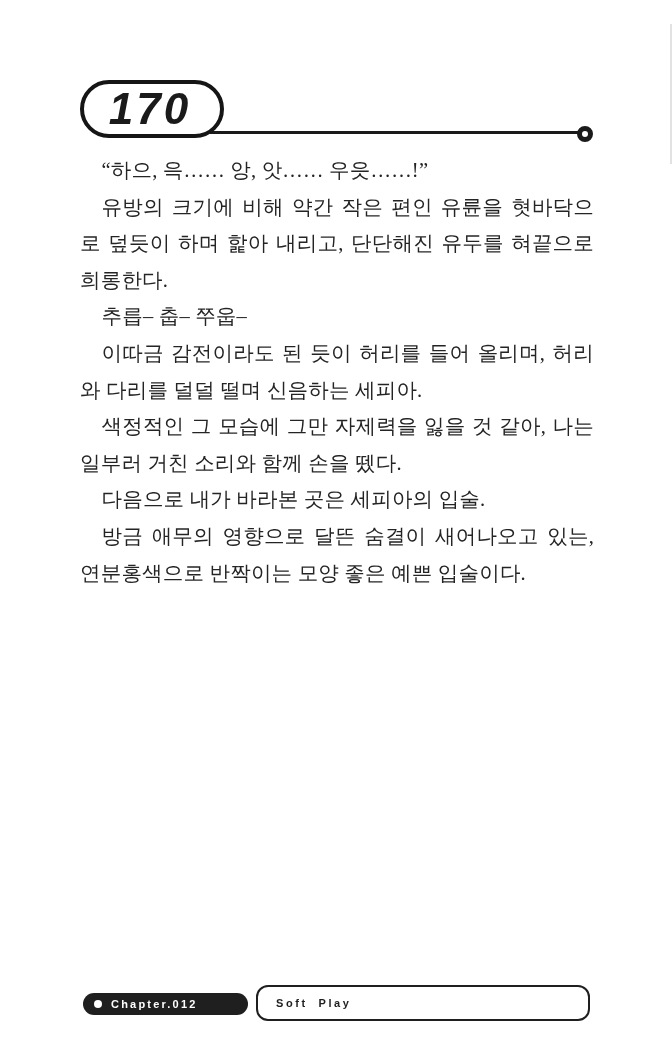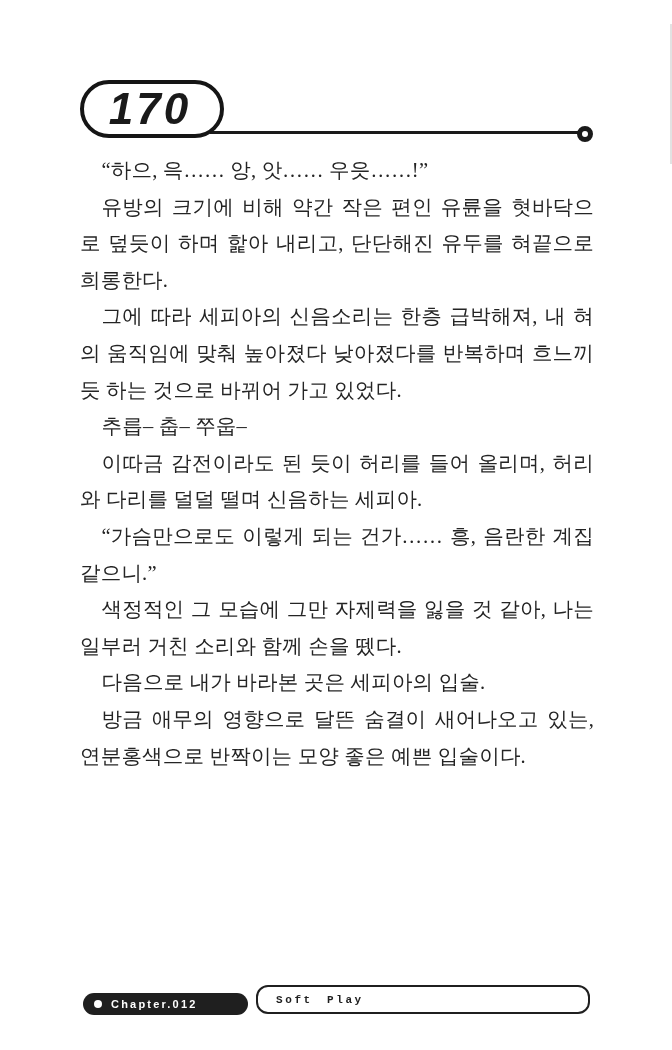--- a/index.html
+++ b/index.html
@@ -90,29 +90,29 @@
   }
   .chapter-pill .dot {
     width: 8px; height: 8px;
     border-radius: 50%;
     background: #ffffff;
     flex: 0 0 auto;
   }
   .section-pill {
     position: absolute;
     left: 256px; top: 985px;
-    width: 334px; height: 29px;
+    width: 334px; height: 36px;
     box-sizing: border-box;
     border: 2px solid #1f1f1f;
     border-radius: 12px;
     background: #ffffff;
     display: flex; align-items: center;
     padding-left: 18px;
     color: #1f1f1f;
-    font-family: Liberation Mono, monospace;
+    font-family: Liberation Sans, sans-serif;
     font-size: 11px;
     font-weight: bold;
     letter-spacing: 2.6px;
     word-spacing: 5px;
   }
 
   
   .edge-artifact {
     position: absolute;
     right: 0; top: 24px;
@@ -127,24 +127,22 @@
 
   <div class="page-badge">
     <span>170</span>
   </div>
   <div class="header-rule"></div>
   <div class="header-ring"></div>
 
   <div class="body-text">
     <p>“하으, 윽…… 앙, 앗…… 우읏……!”</p>
   <p>유방의 크기에 비해 약간 작은 편인 유륜을 혓바닥으로 덮듯이 하며 핥아 내리고, 단단해진 유두를 혀끝으로 희롱한다.</p>
-      <p>그에 따라 세피아의 신음소리는 한층 급박해져, 내 혀의 움직임에 맞춰 높아졌다 낮아졌다를 반복하며 흐느끼듯 하는 것으로 바뀌어 가고 있었다.</p>
       <p>추릅– 춥– 쭈웁–</p>
       <p>이따금 감전이라도 된 듯이 허리를 들어 올리며, 허리와 다리를 덜덜 떨며 신음하는 세피아.</p>
-      <p>“가슴만으로도 이렇게 되는 건가…… 흥, 음란한 계집 같으니.”</p>
       <p>색정적인 그 모습에 그만 자제력을 잃을 것 같아, 나는 일부러 거친 소리와 함께 손을 뗐다.</p>
       <p>다음으로 내가 바라본 곳은 세피아의 입술.</p>
       <p>방금 애무의 영향으로 달뜬 숨결이 새어나오고 있는, 연분홍색으로 반짝이는 모양 좋은 예쁜 입술이다.</p>
     </div>
 
   <div class="chapter-pill">
     <span class="dot"></span>
     <span>Chapter.012</span>
   </div>
   <div class="section-pill">

